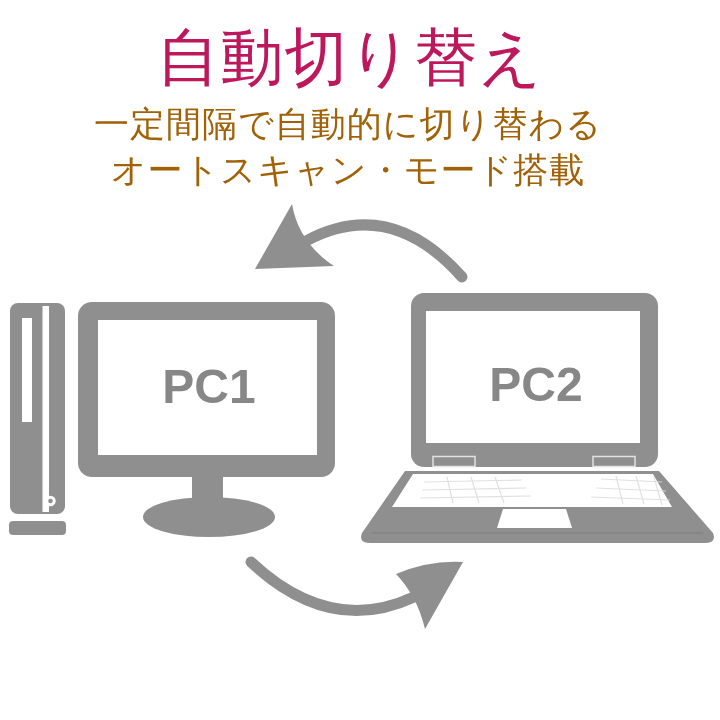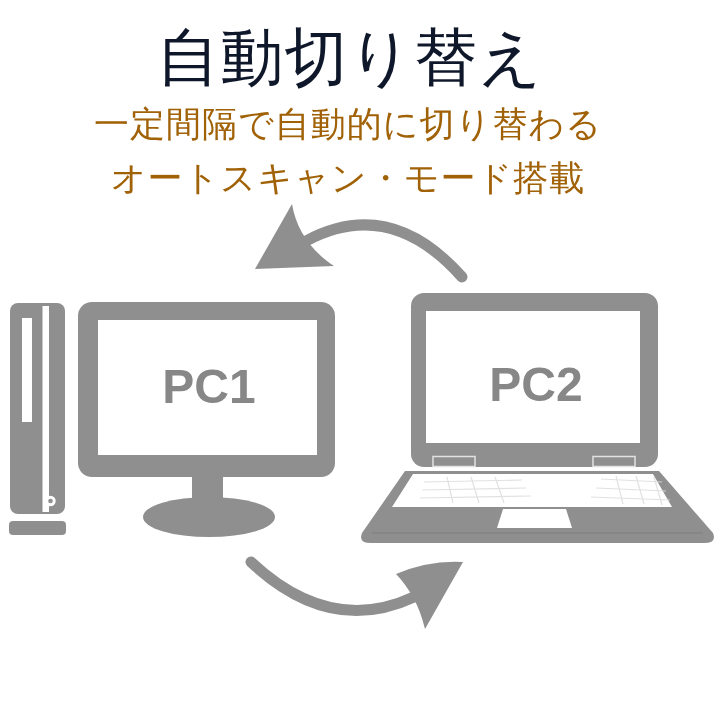--- a/index.html
+++ b/index.html
@@ -6,42 +6,42 @@
   .stage{
     position:relative;width:720px;height:720px;background:#ffffff;overflow:hidden;
     font-family:"Liberation Sans",sans-serif;
   }
   .header{
     position:absolute;top:0;left:0;width:696px;text-align:center;
   }
   .title{
     margin:22px 0 0 4px;
     font-size:63px;font-weight:400;line-height:1.12;
-    color:#0f172a;letter-spacing:1px;
+    color:#be185d;letter-spacing:1px;
   }
   .subtitle{
     margin:8px 0 0 0;
     font-size:35px;font-weight:400;line-height:46px;
     color:#a16207;letter-spacing:1px;
   }
   .diagram{position:absolute;left:0;top:0;width:720px;height:720px;}
   .pc-label{
     font-family:"Liberation Sans",sans-serif;
     font-weight:bold;font-size:48px;letter-spacing:0px;
   }
 </style>
 </head>
 <body>
 
 <div class="stage">
 
   <div class="header">
     <h1 class="title">自動切り替え</h1>
     <p class="subtitle">一定間隔で自動的に切り替わる</p>
-    <p class="subtitle" style="margin-top:8px;">オートスキャン・モード搭載</p>
+    <p class="subtitle" style="margin-top:0;">オートスキャン・モード搭載</p>
   </div>
 
   <svg class="diagram" viewBox="0 0 720 720">
 
     <g fill="#8F8F8F">
 
       <g>
         <rect x="10" y="303" width="55" height="211" rx="8"></rect>
         <rect x="22" y="318" width="10" height="104" fill="#ffffff"></rect>
         <rect x="42.5" y="306" width="6.5" height="206" fill="#ffffff"></rect>

